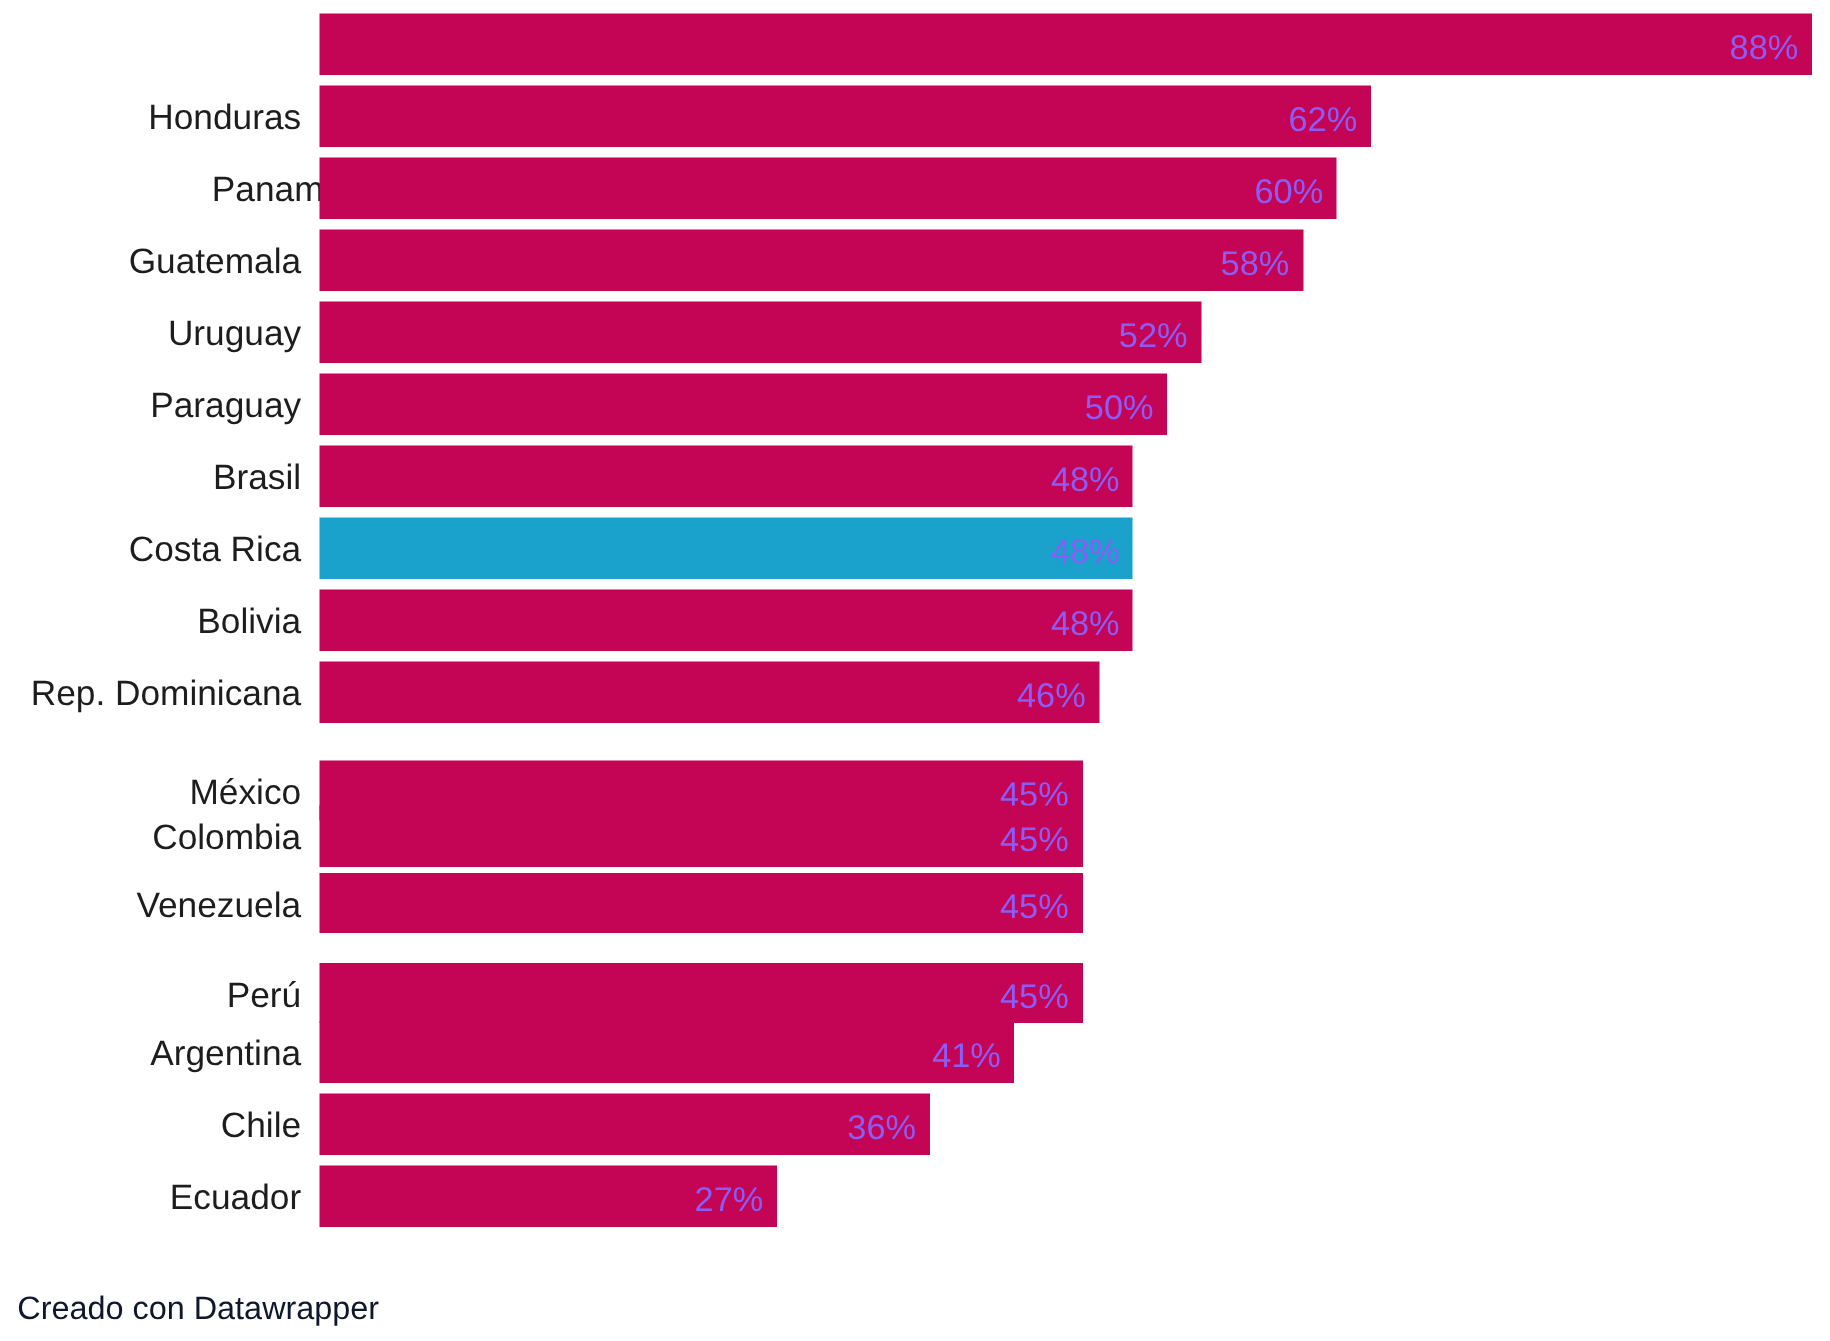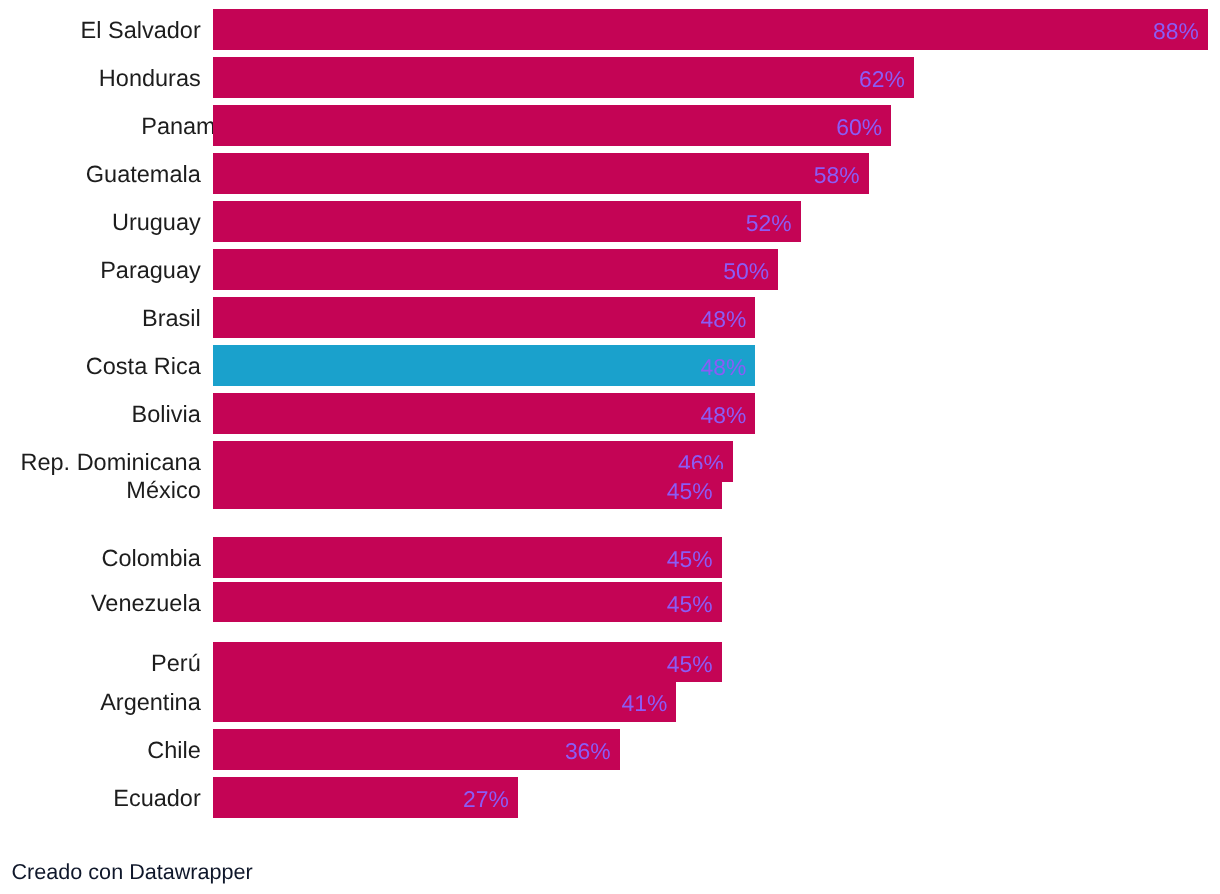--- a/index.html
+++ b/index.html
@@ -23,21 +23,20 @@
                font-size:22.9px;color:#8b5cf6;white-space:nowrap;text-align:right;}
 
   .chart-credit{position:absolute;left:11.5px;top:858.5px;
                 font-size:21.6px;color:#0f172a;white-space:nowrap;}
 </style>
 </head>
 <body>
 
 <div id="chart-area">
     <div class="bar-row" style="top: 9.4px;">
-    <div class="category-label">El Salvador</div>
     <div class="bar" style="width: 995.4px; background: rgb(196, 4, 85);"></div>
     <div class="value-label" style="width: 1198.9px;">88%</div>
   </div>
     <div class="bar-row" style="top: 57.4px;">
     <div class="category-label">Honduras</div>
     <div class="bar" style="width: 701.305px; background: rgb(196, 4, 85);"></div>
     <div class="value-label" style="width: 904.805px;">62%</div>
   </div>
     <div class="bar-row" style="top: 105.4px; padding-left: 28px;">
     <div class="category-label">Panamá</div>
@@ -72,21 +71,21 @@
     <div class="bar-row" style="top: 393.4px;">
     <div class="category-label">Bolivia</div>
     <div class="bar" style="width: 542.945px; background: rgb(196, 4, 85);"></div>
     <div class="value-label" style="width: 746.445px;">48%</div>
   </div>
     <div class="bar-row" style="top: 441.4px;">
     <div class="category-label">Rep. Dominicana</div>
     <div class="bar" style="width: 520.323px; background: rgb(196, 4, 85);"></div>
     <div class="value-label" style="width: 723.823px;">46%</div>
   </div>
-    <div class="bar-row" style="top: 469px;">
+    <div class="bar-row" style="top: 507px;">
     <div class="category-label">México</div>
     <div class="bar" style="width: 509.011px; background: rgb(196, 4, 85);"></div>
     <div class="value-label" style="width: 712.511px;">45%</div>
   </div>
     <div class="bar-row" style="top: 537.4px;">
     <div class="category-label">Colombia</div>
     <div class="bar" style="width: 509.011px; background: rgb(196, 4, 85);"></div>
     <div class="value-label" style="width: 712.511px;">45%</div>
   </div>
     <div class="bar-row" style="top: 582px;">

